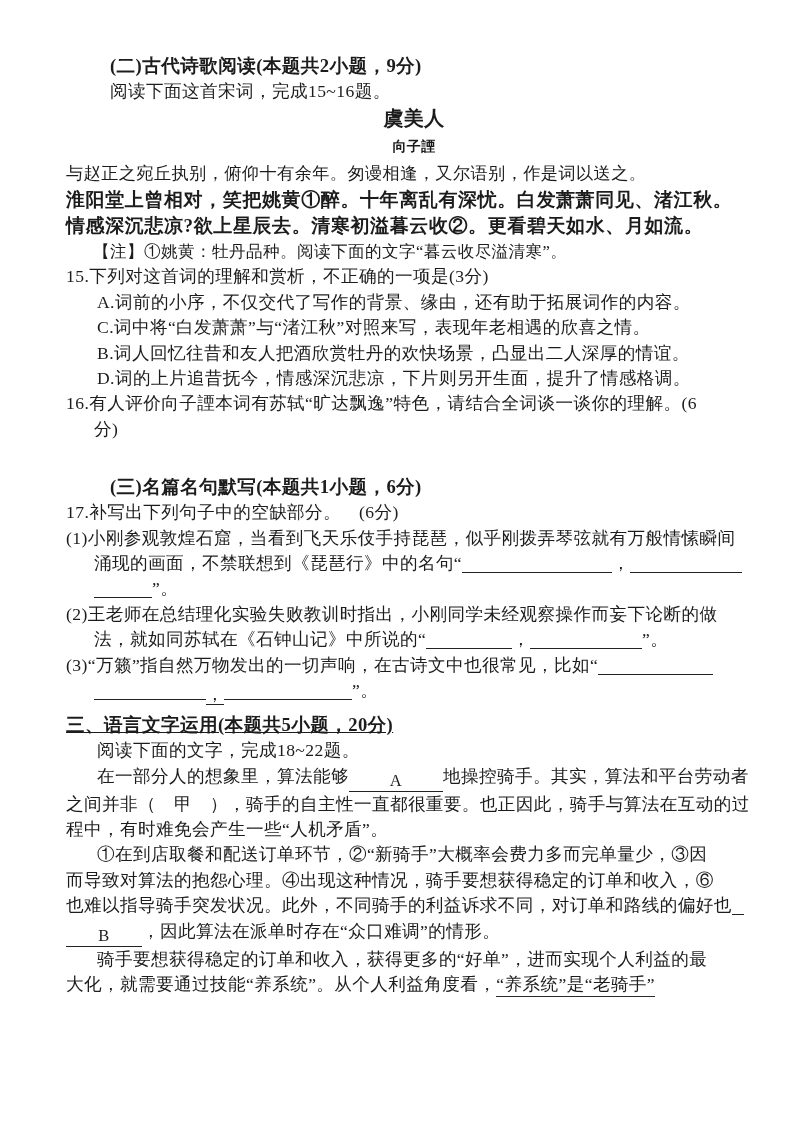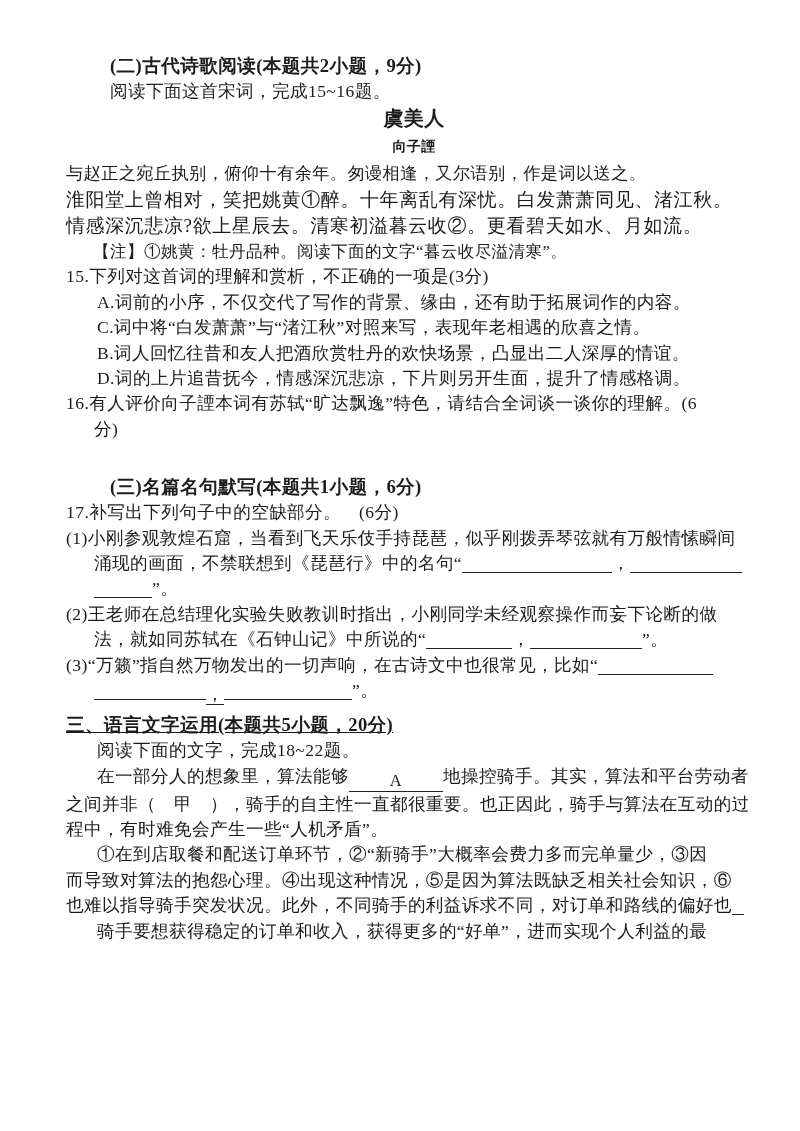--- a/index.html
+++ b/index.html
@@ -21,21 +21,21 @@
   }
   .h2{font-size:18.6px;font-weight:bold;line-height:27px;}
   .ind-head{padding-left:46px;}
   .ind-opt{padding-left:33px;}
   .ind-cont{padding-left:30px;}
   .flush{padding-left:2px;}
   .center{text-align:center;}
   .poem-title{font-size:20px;font-weight:bold;line-height:29px;}
   .poem-author{font-size:14px;font-weight:bold;line-height:28px;}
   .preface{font-size:17.2px;line-height:26px;}
-  .poem-body{font-size:19px;font-weight:400;line-height:26px;letter-spacing:0.6px;}
+  .poem-body{font-size:19px;font-weight:700;line-height:26px;letter-spacing:0.6px;}
   .note{font-size:16.6px;line-height:25px;padding-left:29px;}
   .gap-md{margin-top:31px;}
   .gap-sm{margin-top:6px;text-decoration:underline;}
   .blank{
     display:inline-block;
     border-bottom:1.4px solid #222;
     text-align:center;
     line-height:20px;
     height:20px;
     vertical-align:-4px;
@@ -93,18 +93,20 @@
   <div class="line ind-cont"><span class="blank w112"></span><span class="ul-comma">，</span><span class="blank w128"></span><span>”。</span></div>
 
   <div class="line h2 flush gap-sm">三、语言文字运用(本题共5小题，20分)</div>
   <div class="line ind-opt">阅读下面的文字，完成18~22题。</div>
 
   <div class="line ind-opt"><span>在一部分人的想象里，算法能够</span><span class="blank w94">A</span><span>地操控骑手。其实，算法和平台劳动者</span></div>
   <div class="line flush">之间并非（　甲　），骑手的自主性一直都很重要。也正因此，骑手与算法在互动的过</div>
   <div class="line flush">程中，有时难免会产生一些“人机矛盾”。</div>
 
   <div class="line ind-opt">①在到店取餐和配送订单环节，②“新骑手”大概率会费力多而完单量少，③因</div>
-  <div class="line flush">而导致对算法的抱怨心理。④出现这种情况，⑤是因为算法既缺乏相关社会知识，⑥</div>
+  <div class="line flush">而导致对算法的抱怨心理。④出现这种情况，骑手要想获得稳定的订单和收入，⑥</div>
   <div class="line flush"><span>也难以指导骑手突发状况。此外，不同骑手的利益诉求不同，对订单和路线的偏好也</span><span class="blank w12"></span></div>
+  <div class="line flush"><span class="blank w76">B</span><span>，因此算法在派单时存在“众口难调”的情形。</span></div>
 
   <div class="line ind-opt">骑手要想获得稳定的订单和收入，获得更多的“好单”，进而实现个人利益的最</div>
+  <div class="line flush"><span>大化，就需要通过技能“养系统”。从个人利益角度看，</span><span class="underlined">“养系统”是“老骑手”</span></div>
 
 </div>
 
 </body></html>

